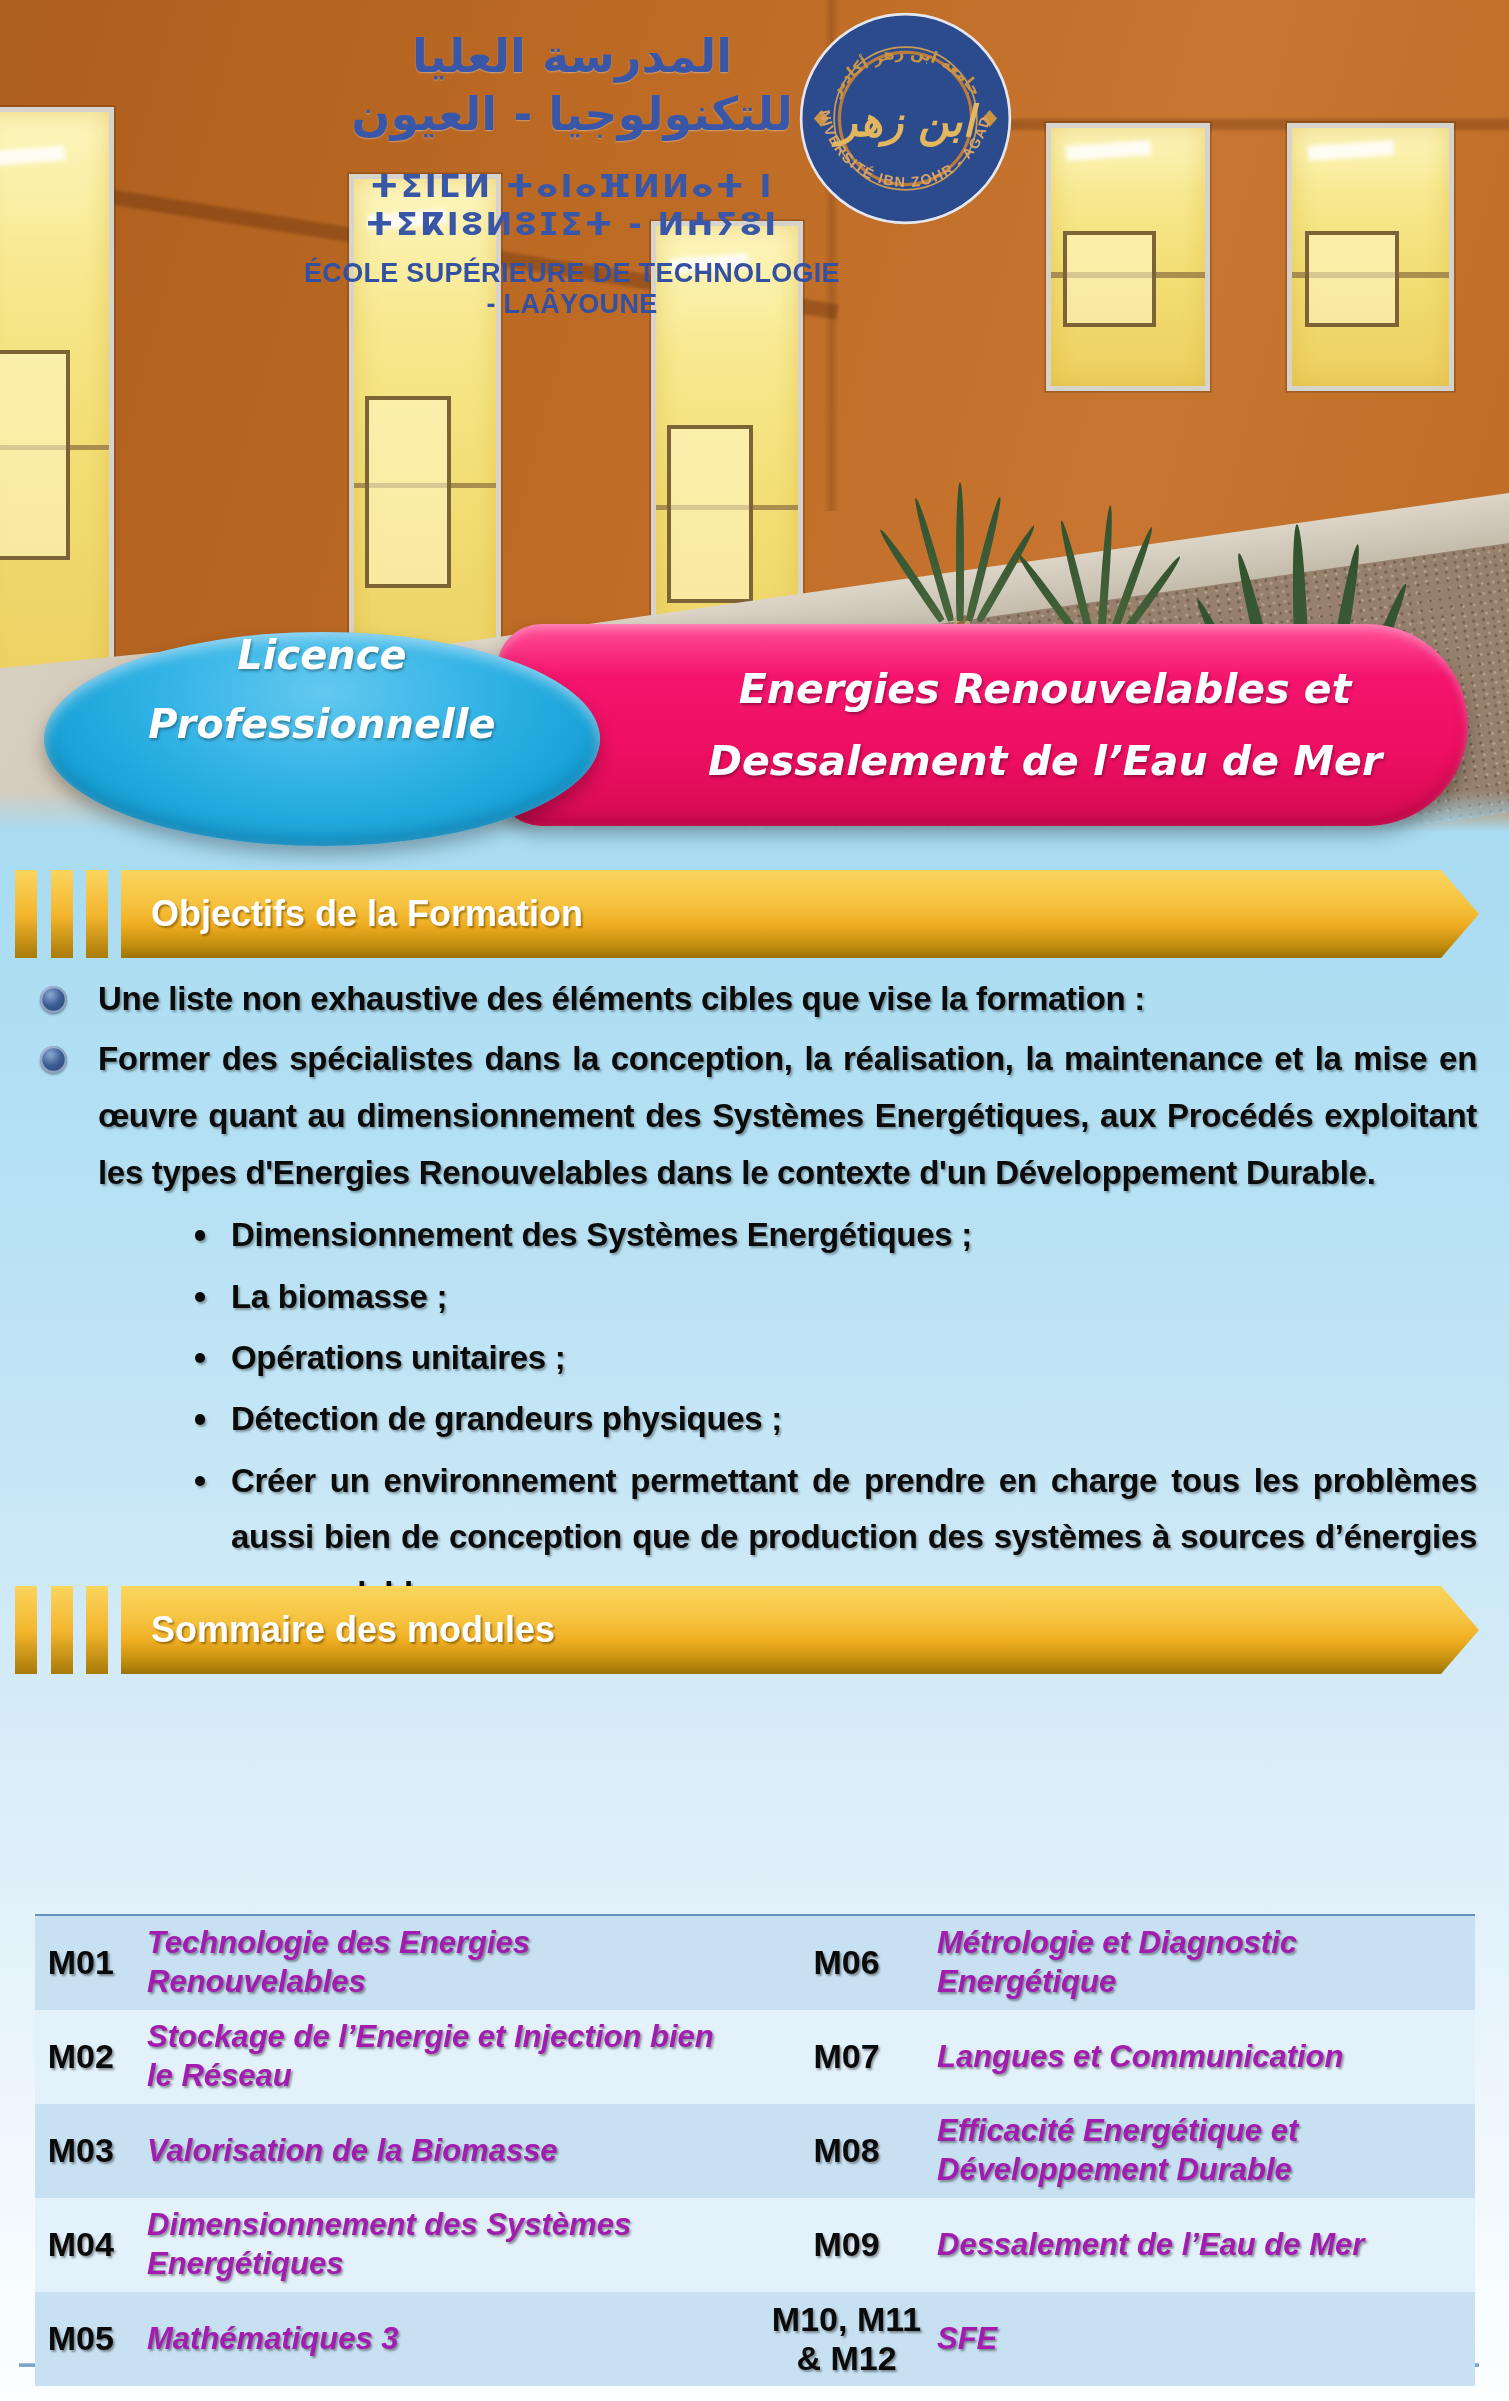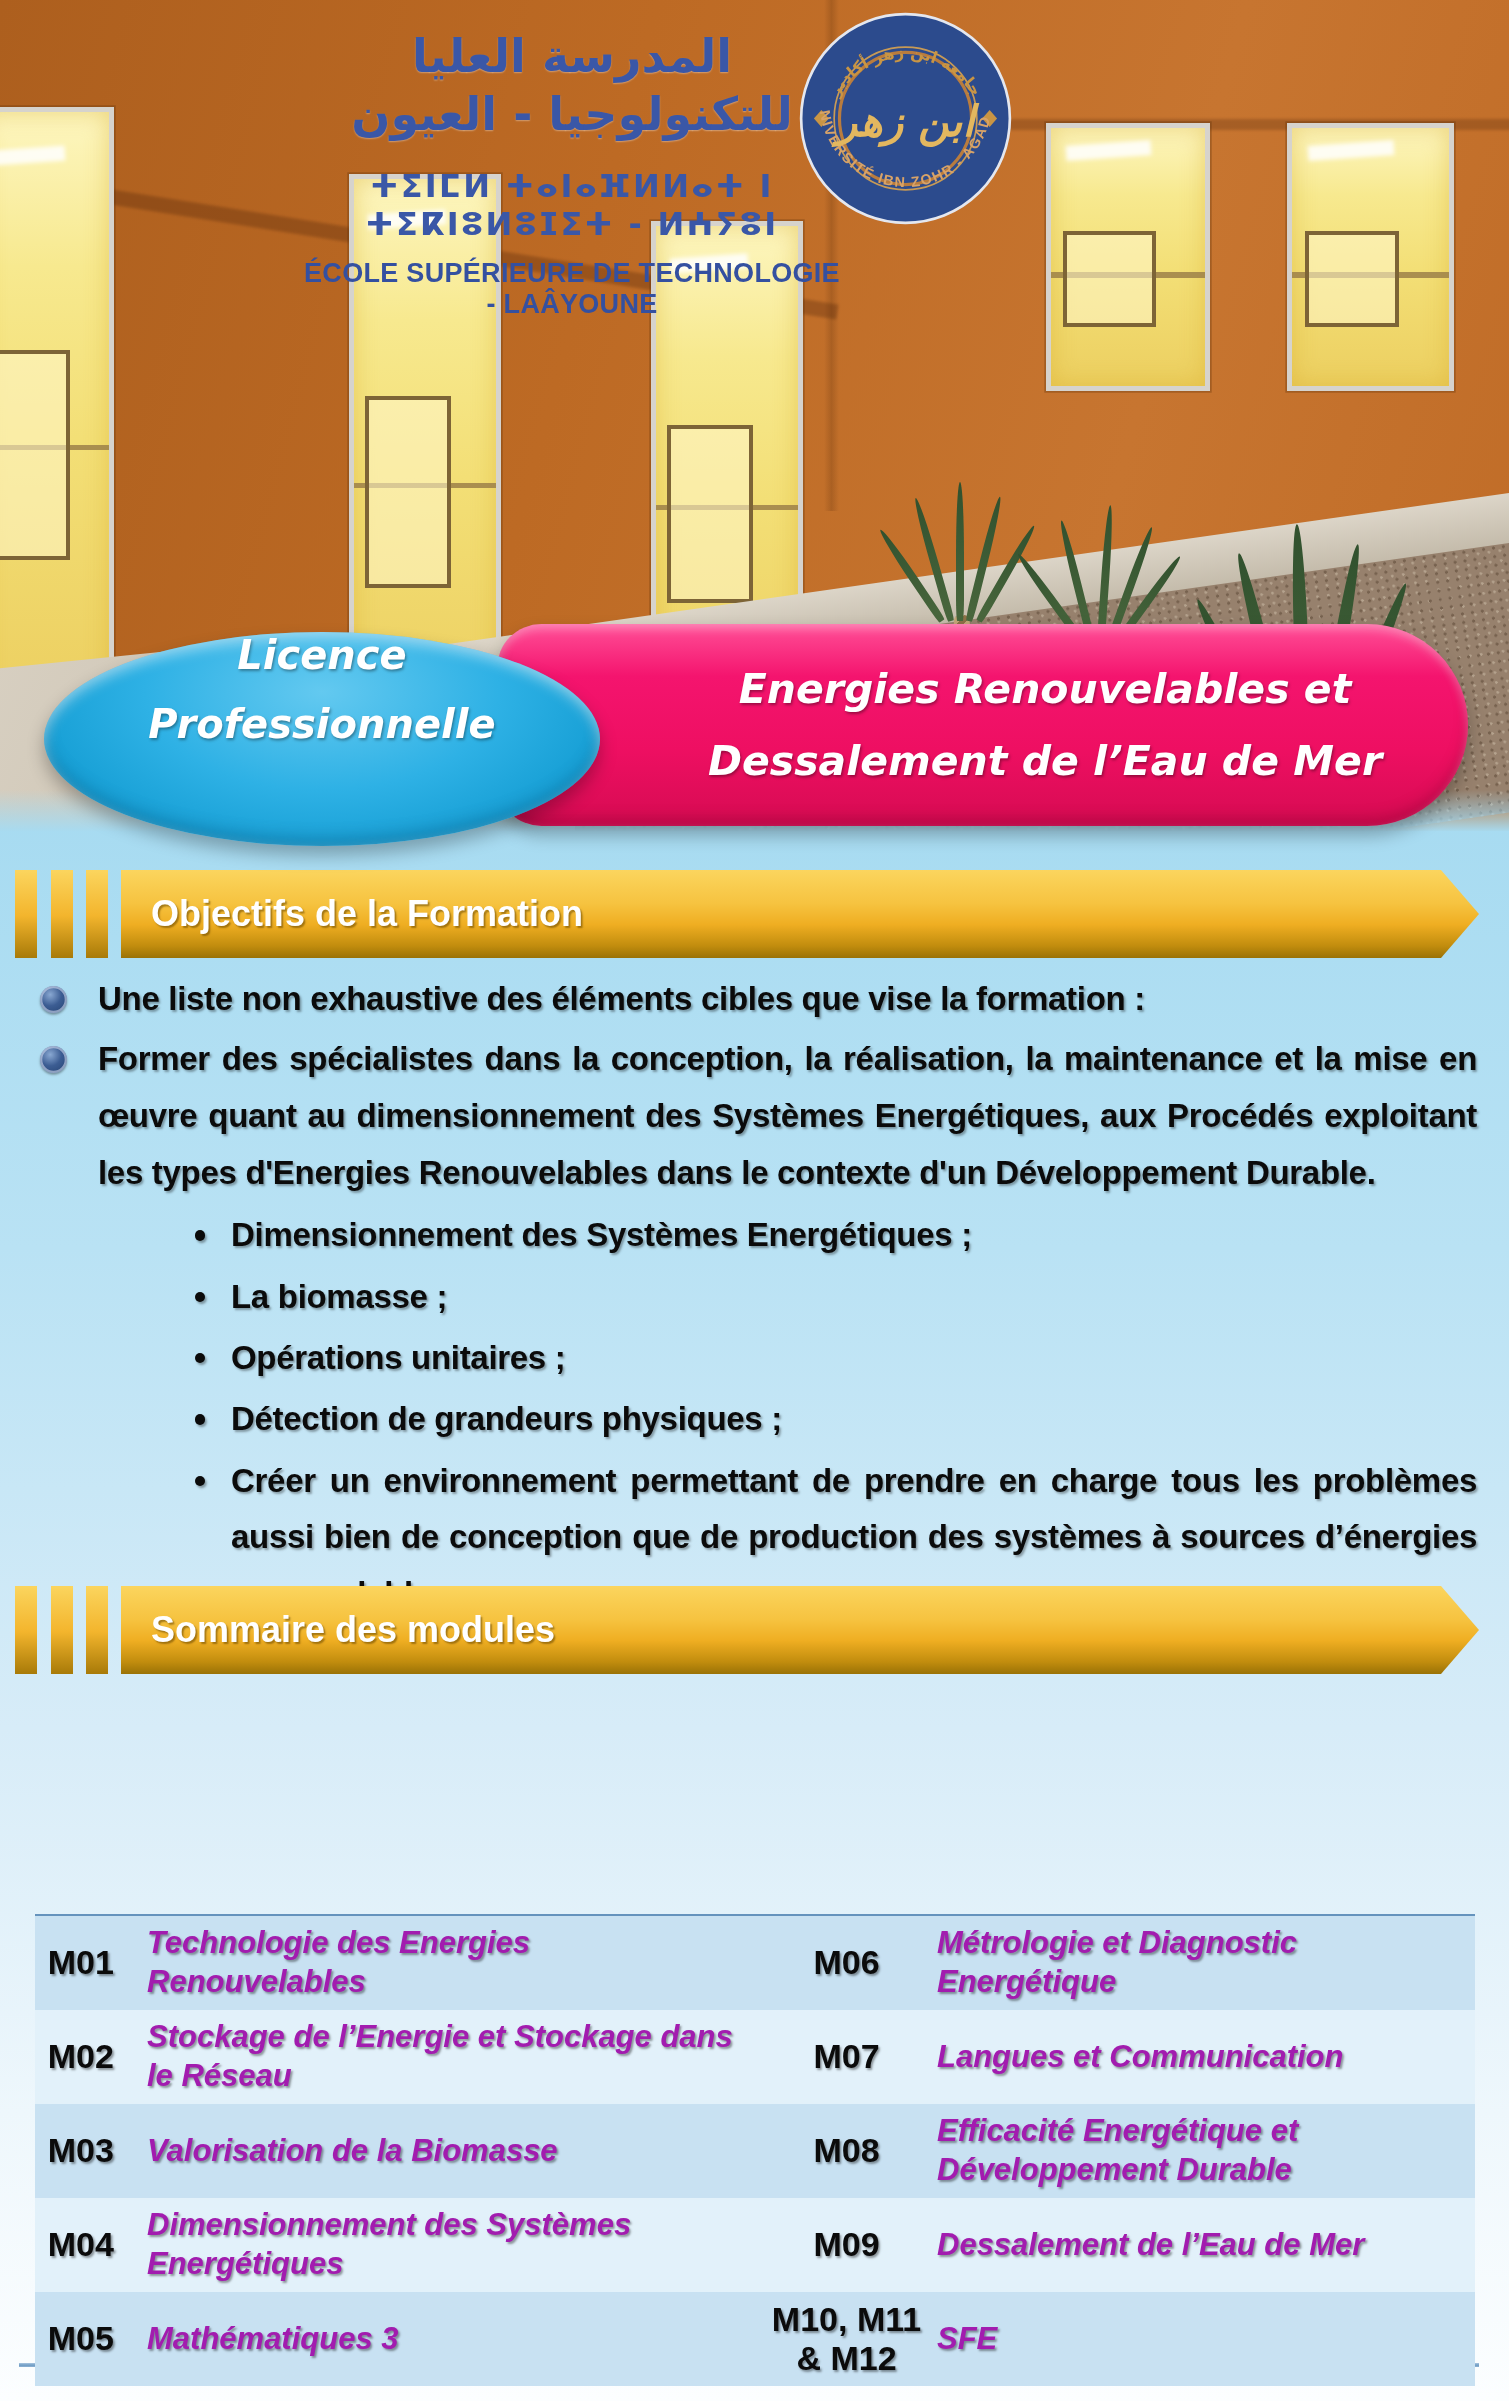--- a/index.html
+++ b/index.html
@@ -249,21 +249,21 @@
 
   <div class="modules">
     <div class="mrow">
       <div class="mcode">M01</div>
       <div class="mtitle">Technologie des Energies Renouvelables</div>
       <div class="mcode center">M06</div>
       <div class="mtitle">Métrologie et Diagnostic Energétique</div>
     </div>
     <div class="mrow">
       <div class="mcode">M02</div>
-      <div class="mtitle">Stockage de l’Energie et Stockage dans le Réseau</div>
+      <div class="mtitle">Stockage de l’Energie et Injection bien le Réseau</div>
       <div class="mcode center">M07</div>
       <div class="mtitle">Langues et Communication</div>
     </div>
     <div class="mrow">
       <div class="mcode">M03</div>
       <div class="mtitle">Valorisation de la Biomasse</div>
       <div class="mcode center">M08</div>
       <div class="mtitle">Efficacité Energétique et Développement Durable</div>
     </div>
     <div class="mrow">

